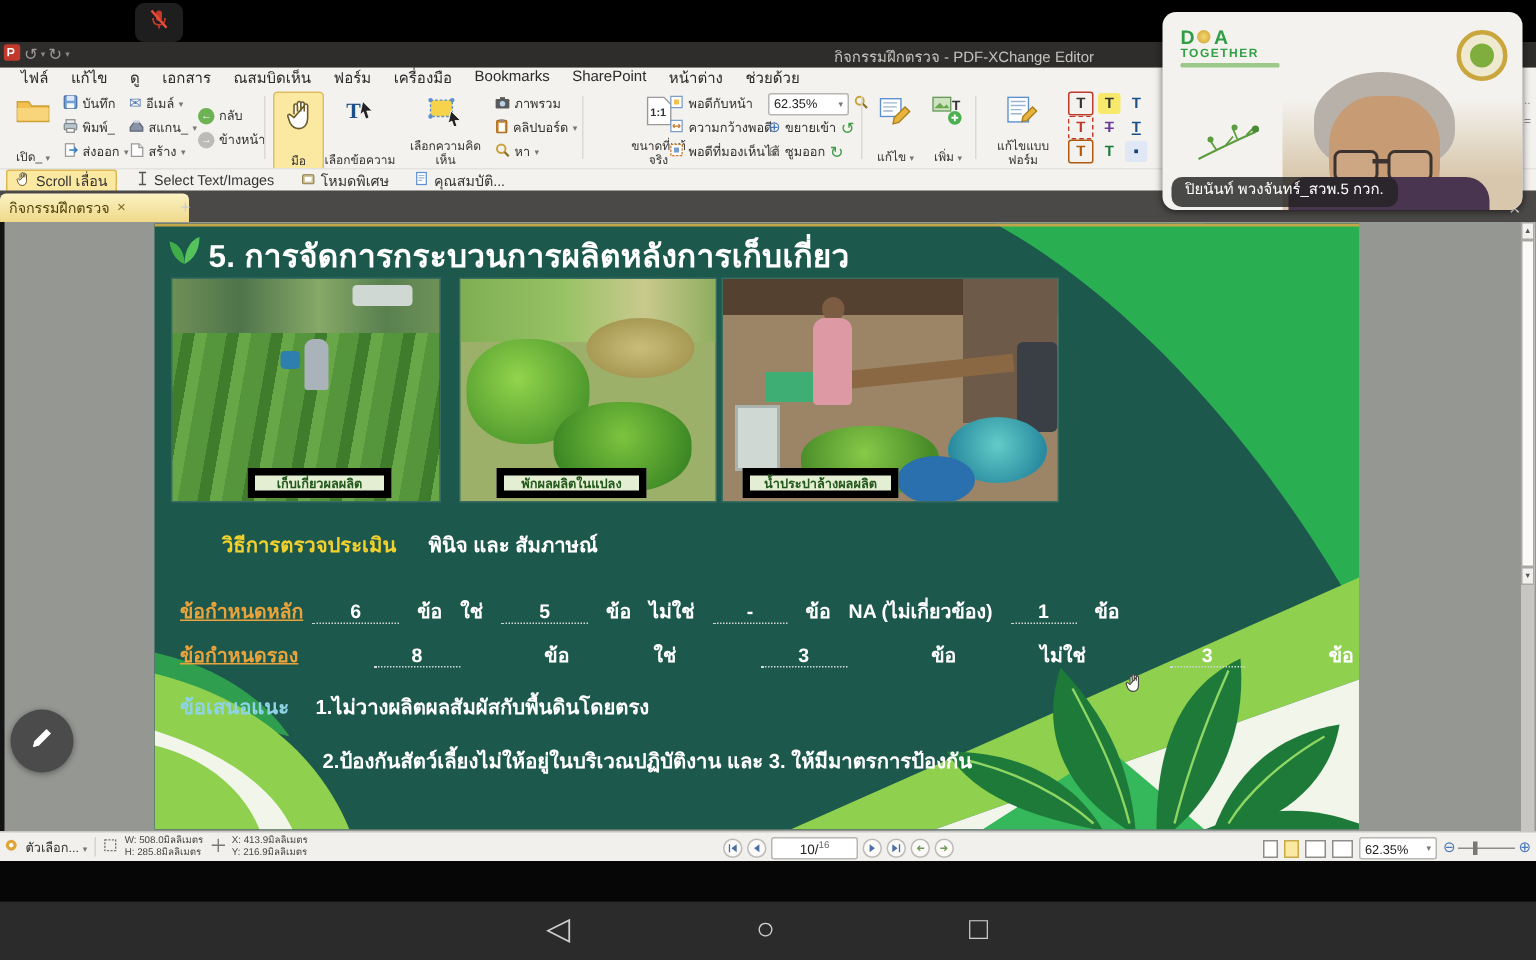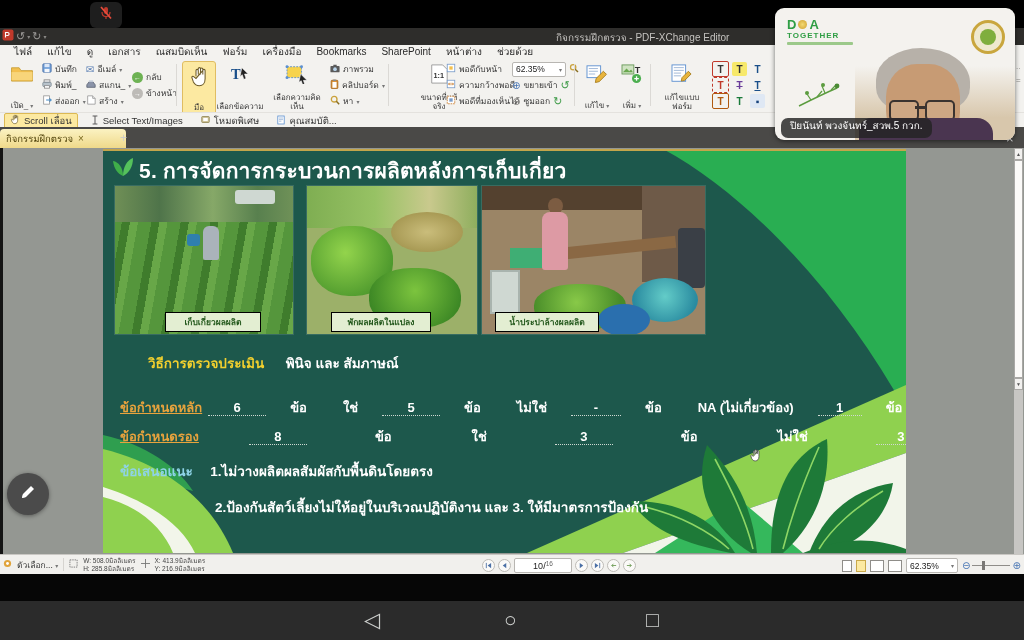--- a/index.html
+++ b/index.html
@@ -89,36 +89,36 @@
   .p3-person-head{position:absolute;left:66px;top:12px;width:15px;height:16px;background:#7c5c42;border-radius:50%;}
   .p3-crate{position:absolute;left:28px;top:62px;width:34px;height:20px;background:#3fae74;}
   .p3-basket{position:absolute;left:8px;top:84px;width:30px;height:44px;background:#cfd8d2;border:2px solid #a9b4ae;box-sizing:border-box;}
   .p3-barrel{position:absolute;left:196px;top:42px;width:27px;height:60px;background:#3a3f46;border-radius:4px;}
   .p3-tub1{position:absolute;left:150px;top:92px;width:66px;height:44px;border-radius:50%;
       background:radial-gradient(circle at 50% 42%,#63ccc8,#2a8ba0 75%);}
   .p3-tub2{position:absolute;left:116px;top:118px;width:52px;height:32px;border-radius:50%;background:#2a6fae;}
   .p3-pile{position:absolute;left:52px;top:98px;width:92px;height:46px;border-radius:46%;
       background:radial-gradient(circle at 46% 40%,#88c948,#478b28 78%);}
   .p3-plank{position:absolute;left:74px;top:56px;width:120px;height:12px;background:#8a6844;transform:rotate(-6deg);}
-  .caption{position:absolute;top:163px;height:20px;background:#e3eed2;border:1px solid #000000;
+  .caption{position:absolute;top:163px;height:20px;background:#e3eed2;border:5px solid #000000;
            color:#24591d;font-size:8.5px;font-weight:bold;display:flex;align-items:center;
            justify-content:center;box-sizing:border-box;white-space:nowrap;padding:0 6px;}
   #cap1{left:62px;width:96px;}  #cap2{left:228px;width:100px;}  #cap3{left:392px;width:104px;}
   .sline{position:absolute;font-weight:bold;color:#fff;font-size:13.5px;white-space:nowrap;line-height:20px;}
   #method-line{left:45px;top:205px;}
   .lbl-yellow{color:#f2d02e;}
   .lbl-orange{color:#e8a33d;text-decoration:underline;}
   .lbl-blue{color:#8ed3e6;}
   .rrow{position:absolute;left:17px;display:flex;align-items:baseline;font-weight:bold;color:#fff;
         font-size:13px;white-space:nowrap;}
   #rule-row-0{top:248px;} #rule-row-1{top:277px;gap:44px;}
   .numslot{display:inline-block;text-align:center;border-bottom:1.6px dotted #cfd8d2;line-height:15px;
            margin:0 6px;}
   .w60{min-width:58px;} .w52{min-width:50px;} .w46{min-width:44px;}
-  .rword{margin:0 18px;}
+  .rword{margin:0 6px;}
   #suggest-line1{left:17px;top:313px;}
   #suggest-line2{left:112px;top:349px;}
   .hand-cursor{position:absolute;left:646px;top:299px;}
   
   #fab{left:7px;top:473px;width:42px;height:42px;border-radius:50%;background:#4b4b4b;
        display:flex;align-items:center;justify-content:center;box-shadow:0 1px 4px rgba(0,0,0,.4);}
   
   #statusbar{left:0;top:554px;width:1024px;height:20px;background:#f1f0ed;border-top:1px solid #c9c7c3;
              font-size:8.5px;color:#333;}
   #sb-left{position:absolute;left:3px;top:2px;display:flex;align-items:center;gap:5px;height:15px;}

